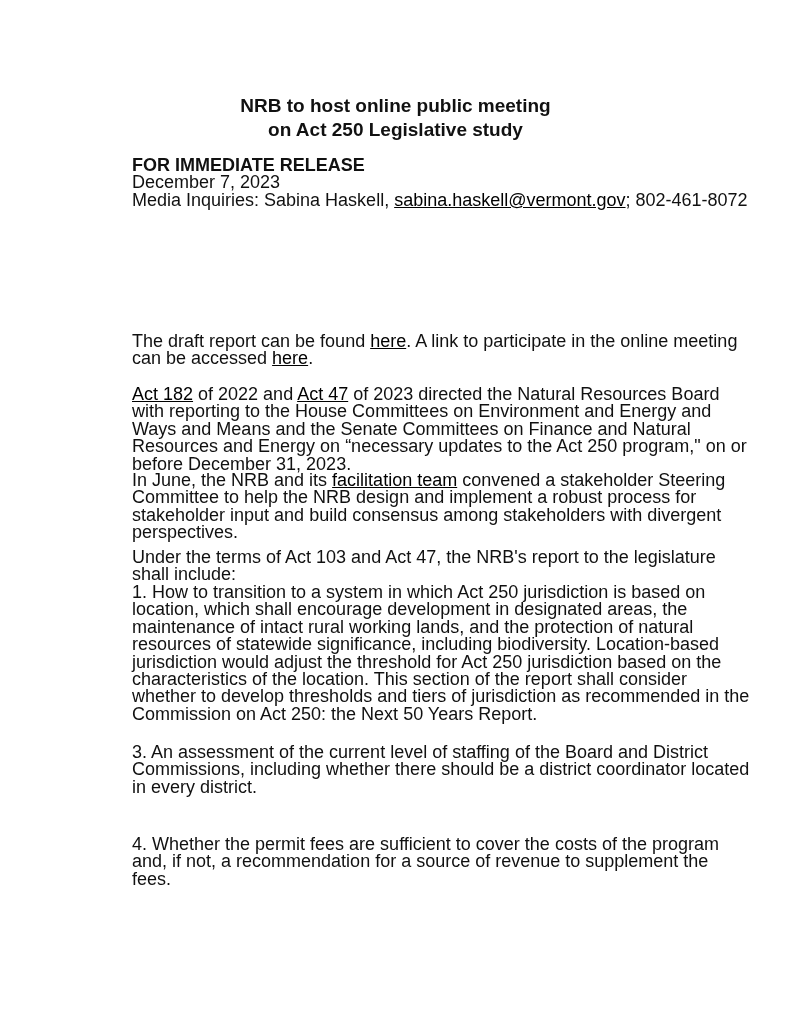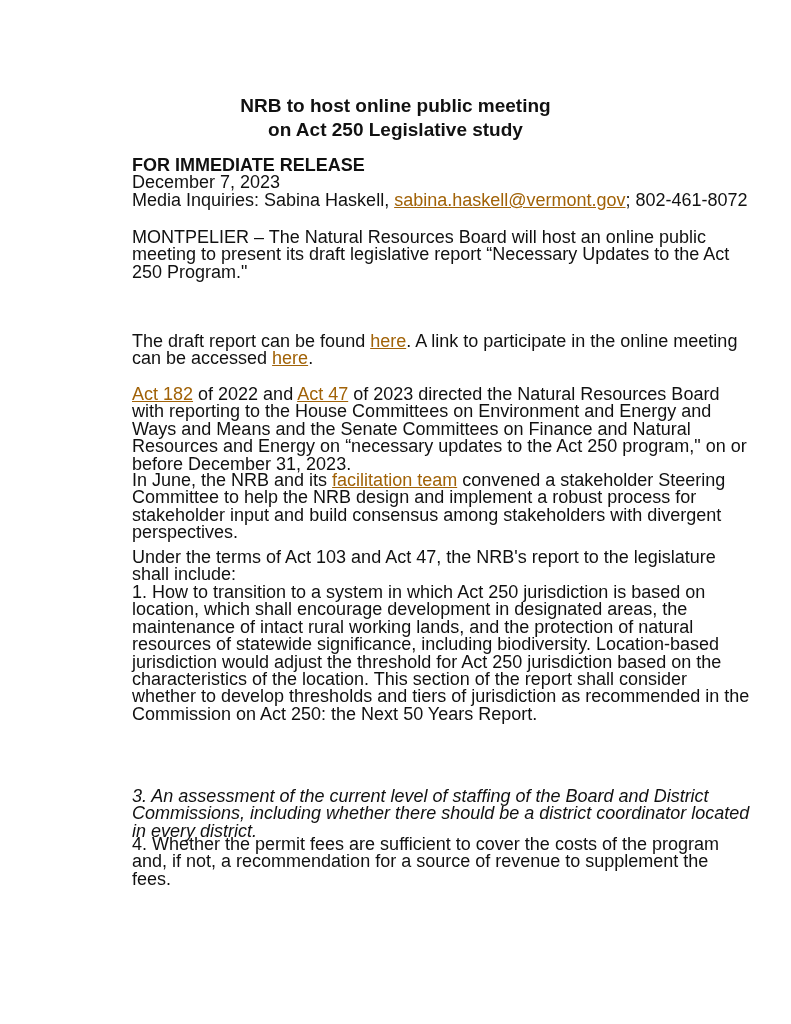--- a/index.html
+++ b/index.html
@@ -12,49 +12,48 @@
     position: absolute; left: 0; width: 791px; text-align: center;
     font-weight: bold; font-size: 19px; line-height: 24px;
   }
   .t1 { top: 94px; }
   .t2 { top: 118px; text-align: center; }
   .body {
     position: absolute; left: 93px; width: 620px;
     font-size: 18px; line-height: 17.4px; margin-left: 39px;
   }
   .bold { font-weight: bold; }
-  a.link { color: #a16207; text-decoration: underline; }
+  a.link { color: #000000; text-decoration: underline; }
   p { margin: 0; }
 </style>
 </head>
 <body>
 
 <div class="page">
   <div class="title t1">NRB to host online public meeting</div>
   <div class="title t2">on Act 250 Legislative study</div>
 
   <div class="body" style="top:157px;">
     <p class="bold">FOR IMMEDIATE RELEASE</p>
     <p>December 7, 2023</p>
     <p><span>Media Inquiries: Sabina Haskell, </span><a class="link" href="#">sabina.haskell@vermont.gov</a><span>; 802-461-8072</span></p>
   </div>
 
-  <div class="body" style="top:229px;">MONTPELIER – The Natural Resources Board will host an online public meeting to present its draft legislative report “Necessary Updates to the Act 250 Program."</div>
 
 
   <div class="body" style="top:333px;">
     <span>The draft report can be found </span><a class="link" href="#">here</a><span>. A link to participate in the online meeting can be accessed </span><a class="link" href="#">here</a><span>.</span>
   </div>
 
   <div class="body" style="top:386px;">
     <a class="link" href="#">Act 182</a><span> of 2022 and </span><a class="link" href="#">Act 47</a><span> of 2023 directed the Natural Resources Board with reporting to the House Committees on Environment and Energy and Ways and Means and the Senate Committees on Finance and Natural Resources and Energy on “necessary updates to the Act 250 program," on or before December 31, 2023.</span>
   </div>
 
   <div class="body" style="top:472px;">
     <span>In June, the NRB and its </span><a class="link" href="#">facilitation team</a><span> convened a stakeholder Steering Committee to help the NRB design and implement a robust process for stakeholder input and build consensus among stakeholders with divergent perspectives.</span>
   </div>
 
   <div class="body" style="top:549px;">Under the terms of Act 103 and Act 47, the NRB's report to the legislature shall include:</div>
 
   <div class="body" style="top:584px;">1. How to transition to a system in which Act 250 jurisdiction is based on location, which shall encourage development in designated areas, the maintenance of intact rural working lands, and the protection of natural resources of statewide significance, including biodiversity. Location-based jurisdiction would adjust the threshold for Act 250 jurisdiction based on the characteristics of the location. This section of the report shall consider whether to develop thresholds and tiers of jurisdiction as recommended in the Commission on Act 250: the Next 50 Years Report.</div>
-  <div class="body" style="top:788px;font-style:italic;">3. An assessment of the current level of staffing of the Board and District Commissions, including whether there should be a district coordinator located in every district.</div>
+  <div class="body" style="top:744px;">3. An assessment of the current level of staffing of the Board and District Commissions, including whether there should be a district coordinator located in every district.</div>
   <div class="body" style="top:836px;">4. Whether the permit fees are sufficient to cover the costs of the program and, if not, a recommendation for a source of revenue to supplement the fees.</div>
 </div>
 
 </body></html>

